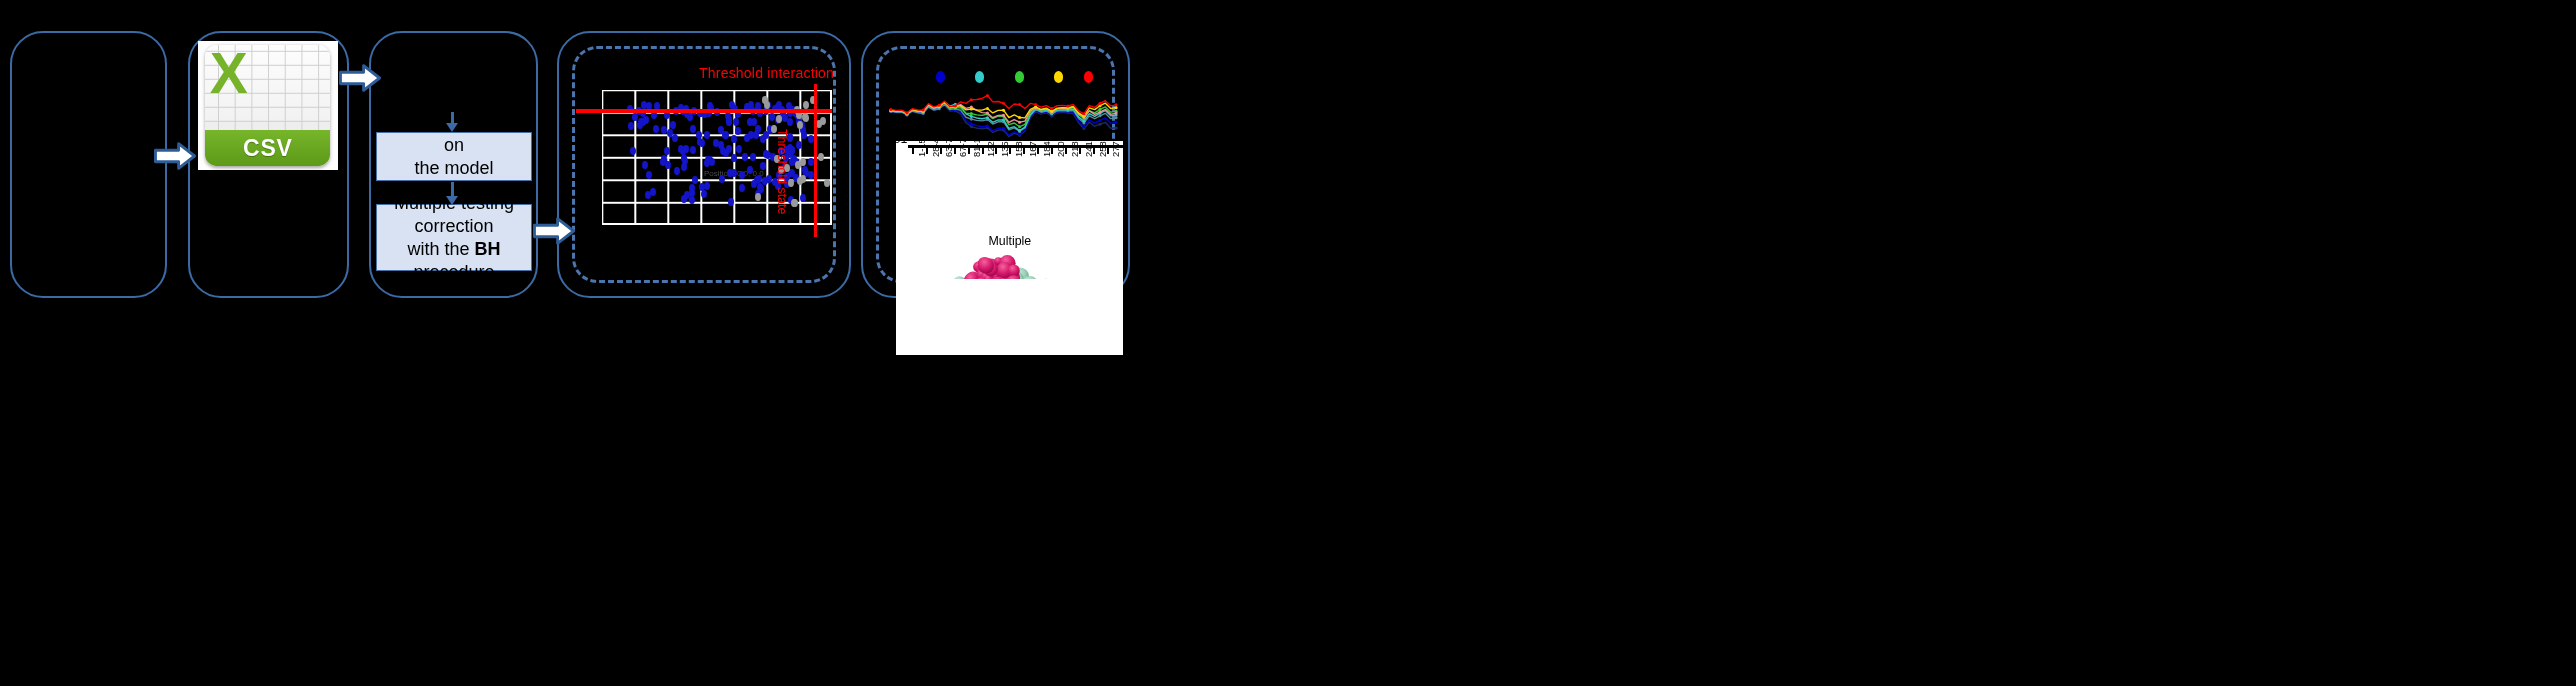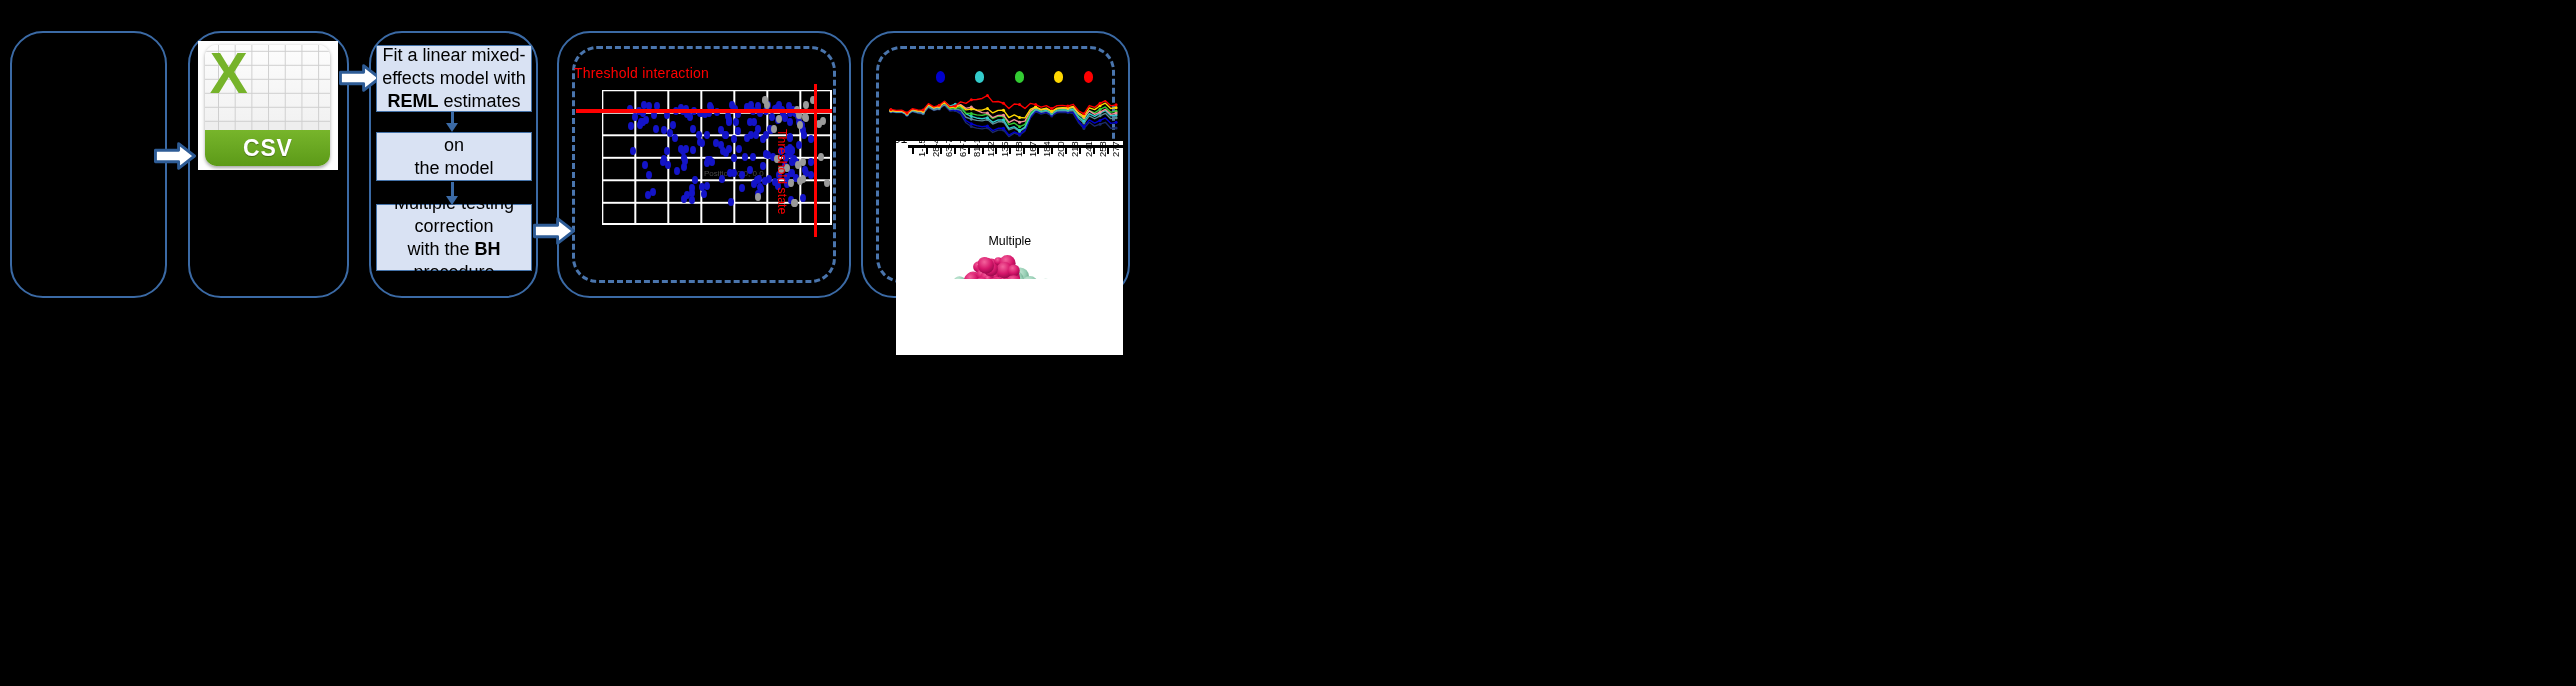--- a/index.html
+++ b/index.html
@@ -59,21 +59,21 @@
 
   .connector{position:absolute;left:451px;width:2.9px;background:#3B6AA5;}
   .connector .head{position:absolute;left:-5.1px;bottom:-8.7px;width:0;height:0;
         border-left:6.5px solid transparent;border-right:6.5px solid transparent;
         border-top:9.4px solid #3B6AA5;}
   #conn-1{top:112px;height:11.6px;}
   #conn-2{top:182px;height:14px;}
 
   
   #scatter-wrap{position:absolute;left:574px;top:65px;width:260px;height:211px;}
-  #scatter-title{position:absolute;left:0;right:0;top:0;text-align:left;
+  #scatter-title{position:absolute;left:0;right:0;top:0;text-align:right;
      color:#FF0000;font-size:14px;font-weight:400;letter-spacing:0.2px;}
   #scatter-plot{position:absolute;left:28px;top:25px;width:230px;height:135px;
      background:#000;}
   .gridlines{position:absolute;inset:0;
      background-image:
        linear-gradient(to right,#ffffff 2.2px,transparent 2.2px),
        linear-gradient(to bottom,#ffffff 2.2px,transparent 2.2px);
      background-size:33px 22.5px;background-position:-0.7px -0.7px;}
   .gridborder{position:absolute;inset:0;border-right:2.2px solid #fff;border-bottom:2.2px solid #fff;}
   .thresh-h{position:absolute;left:-26px;right:0;top:19px;height:3.6px;background:#FF0000;}
@@ -130,27 +130,20 @@
   </div>
 
   <div id="csv-icon">
     <div class="csv-badge">
       <div class="csv-grid"></div>
       <div class="csv-x">X</div>
       <div class="csv-foot">CSV</div>
     </div>
   </div>
 
-  <div class="pbox" id="box-reml">
-    <div class="txt">
-      <span>Fit a linear mixed-</span><br>
-      <span>effects model with</span><br>
-      <b>REML</b><span> estimates</span>
-    </div>
-  </div>
 
   <div class="pbox" id="box-wald">
     <div class="txt">
       <span>Apply </span><b>Wald state</b><span> on</span><br>
       <span>the model parameters</span>
     </div>
   </div>
 
   <div class="pbox" id="box-bh">
     <div class="txt">

